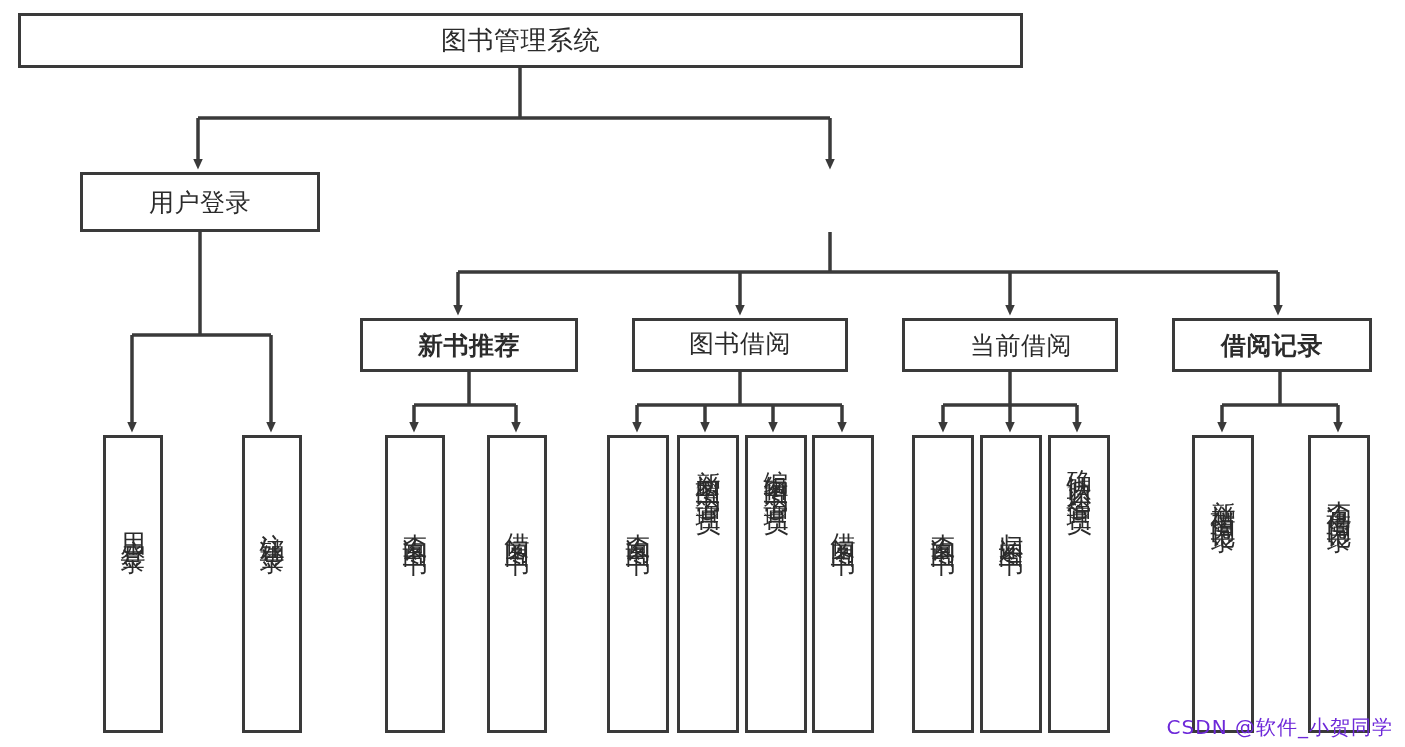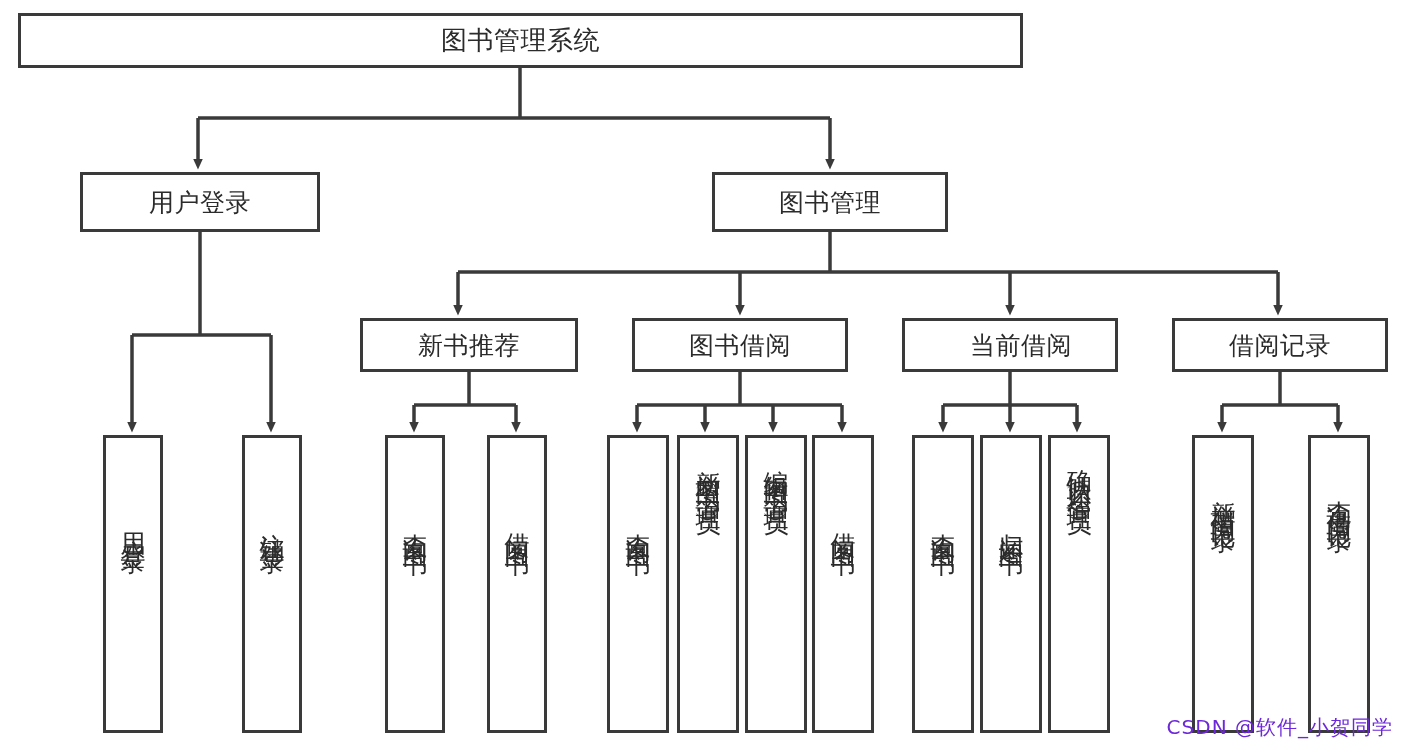--- a/index.html
+++ b/index.html
@@ -113,37 +113,34 @@
   </svg>
 
   <div class="node horiz" id="root-node" style="left:18px;top:13px;width:1005px;height:55px;">
     <span class="lbl">图书管理系统</span>
   </div>
 
   <div class="node horiz" style="left:80px;top:172px;width:240px;height:60px;">
     <span class="lbl">用户登录</span>
   </div>
 
-  <div class="node horiz" style="left:712px;top:172px;width:236px;height:60px;">
-    <span class="lbl">图书管理</span>
-  </div>
 
-  <div class="node horiz" style="left:360px;top:318px;width:218px;height:54px;">
+  <div class="node horiz" style="left:360px;top:318px;width:218px;height:54px;font-weight:bold;">
     <span class="lbl">新书推荐</span>
   </div>
 
-  <div class="node horiz" style="left:632px;top:318px;width:216px;height:54px;">
+  <div class="node horiz" style="left:632px;top:318px;width:216px;height:54px;font-family:Liberation Mono, monospace;">
     <span class="lbl">图书借阅</span>
   </div>
 
   <div class="node horiz" style="left:902px;top:318px;width:216px;height:54px;padding-left:22px;">
     <span class="lbl">当前借阅</span>
   </div>
 
-  <div class="node horiz" style="left:1172px;top:318px;width:216px;height:54px;">
+  <div class="node horiz" style="left:1172px;top:318px;width:200px;height:54px;font-weight:bold;">
     <span class="lbl">借阅记录</span>
   </div>
 
   <div class="node vert" style="left:103px;top:435px;width:60px;height:298px;padding-top:75px;">
     <span class="lbl">用户登录</span>
   </div>
 
   <div class="node vert" style="left:242px;top:435px;width:60px;height:298px;padding-top:75px;">
     <span class="lbl">注销登录</span>
   </div>

